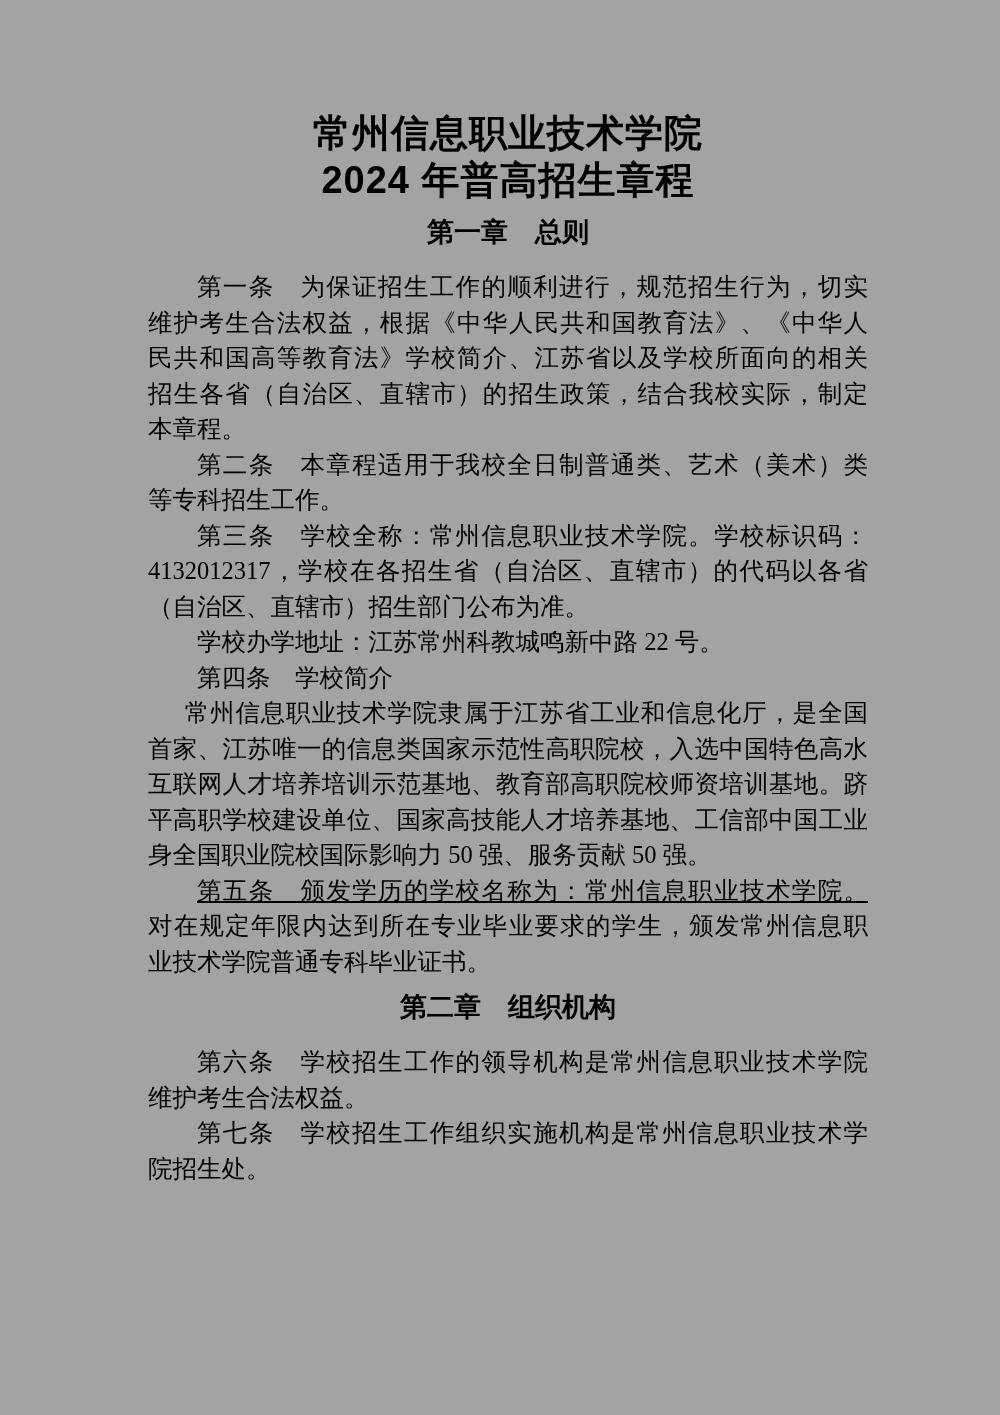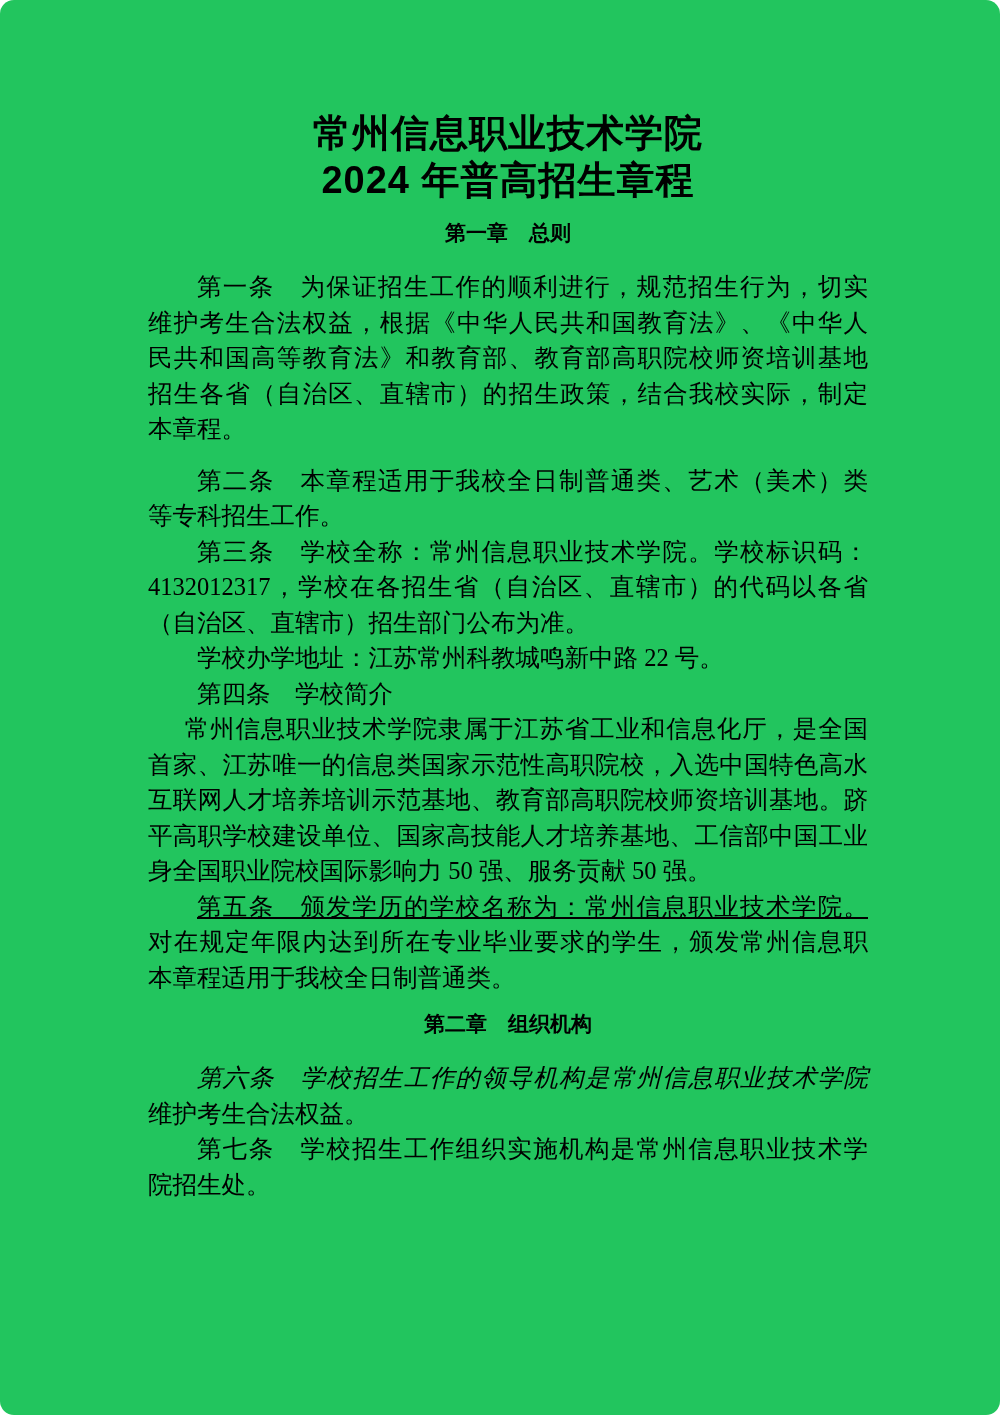--- a/index.html
+++ b/index.html
@@ -4,40 +4,39 @@
 <style>
   html, body {
     margin: 0;
     padding: 0;
     background: #ffffff;
   }
   .page {
     position: relative;
     width: 1000px;
     height: 1415px;
-    background: #22c55e;
+    background: #a3a3a3;
     box-sizing: border-box;
     padding: 110px 132px 0 148px;
     color: #000000;
     overflow: hidden;
-    border-radius: 14px;
   }
   .doc-title {
     text-align: center;
     font-family: "Liberation Sans", "DejaVu Sans", sans-serif;
     font-weight: bold;
     font-size: 38px;
     line-height: 47px;
     letter-spacing: 1px;
   }
   .chapter-heading {
     text-align: center;
     font-family: "Liberation Sans", "DejaVu Sans", sans-serif;
     font-weight: bold;
-    font-size: 21px;
+    font-size: 27px;
     line-height: 33px;
     margin: 12px 0 20px 0;
   }
   .doc-body {
     font-family: "Liberation Serif", "DejaVu Serif", serif;
     font-size: 24.5px;
   }
   .paragraph {
     margin: 0;
   }
@@ -57,26 +56,26 @@
 <div class="page">
   <div class="doc-title">
     <div>常州信息职业技术学院</div>
     <div>2024 年普高招生章程</div>
   </div>
   <div class="doc-body">
       <div class="chapter-heading">第一章　总则</div>
       <div class="paragraph">
         <div class="line fill" style="padding-left: 2em;">第一条　为保证招生工作的顺利进行，规范招生行为，切实</div>
         <div class="line fill">维护考生合法权益，根据《中华人民共和国教育法》、《中华人</div>
-        <div class="line fill">民共和国高等教育法》和教育部、教育部高职院校师资培训基地</div>
+        <div class="line fill">民共和国高等教育法》学校简介、江苏省以及学校所面向的相关</div>
         <div class="line fill">招生各省（自治区、直辖市）的招生政策，结合我校实际，制定</div>
         <div class="line">本章程。</div>
       </div>
       <div class="paragraph">
-        <div class="line fill" style="padding-left: 2em; margin-top: 16px;">第二条　本章程适用于我校全日制普通类、艺术（美术）类</div>
+        <div class="line fill" style="padding-left: 2em;">第二条　本章程适用于我校全日制普通类、艺术（美术）类</div>
         <div class="line">等专科招生工作。</div>
       </div>
       <div class="paragraph">
         <div class="line fill" style="padding-left: 2em;">第三条　学校全称：常州信息职业技术学院。学校标识码：</div>
         <div class="line fill">4132012317，学校在各招生省（自治区、直辖市）的代码以各省</div>
         <div class="line">（自治区、直辖市）招生部门公布为准。</div>
       </div>
       <div class="paragraph">
         <div class="line" style="padding-left: 2em;">学校办学地址：江苏常州科教城鸣新中路 22 号。</div>
       </div>
@@ -86,25 +85,25 @@
       <div class="paragraph">
         <div class="line fill" style="padding-left: 1.5em;">常州信息职业技术学院隶属于江苏省工业和信息化厅，是全国</div>
         <div class="line fill">首家、江苏唯一的信息类国家示范性高职院校，入选中国特色高水</div>
         <div class="line fill">互联网人才培养培训示范基地、教育部高职院校师资培训基地。跻</div>
         <div class="line fill">平高职学校建设单位、国家高技能人才培养基地、工信部中国工业</div>
         <div class="line">身全国职业院校国际影响力 50 强、服务贡献 50 强。</div>
       </div>
       <div class="paragraph">
         <div class="line fill" style="padding-left: 2em; text-decoration: underline;">第五条　颁发学历的学校名称为：常州信息职业技术学院。</div>
         <div class="line fill">对在规定年限内达到所在专业毕业要求的学生，颁发常州信息职</div>
-        <div class="line">本章程适用于我校全日制普通类。</div>
+        <div class="line">业技术学院普通专科毕业证书。</div>
       </div>
       <div class="chapter-heading">第二章　组织机构</div>
       <div class="paragraph">
-        <div class="line fill" style="padding-left: 2em; font-style: italic;">第六条　学校招生工作的领导机构是常州信息职业技术学院</div>
+        <div class="line fill" style="padding-left: 2em;">第六条　学校招生工作的领导机构是常州信息职业技术学院</div>
         <div class="line">维护考生合法权益。</div>
       </div>
       <div class="paragraph">
         <div class="line fill" style="padding-left: 2em;">第七条　学校招生工作组织实施机构是常州信息职业技术学</div>
         <div class="line">院招生处。</div>
       </div>
     </div>
 </div>
 
 </body></html>

